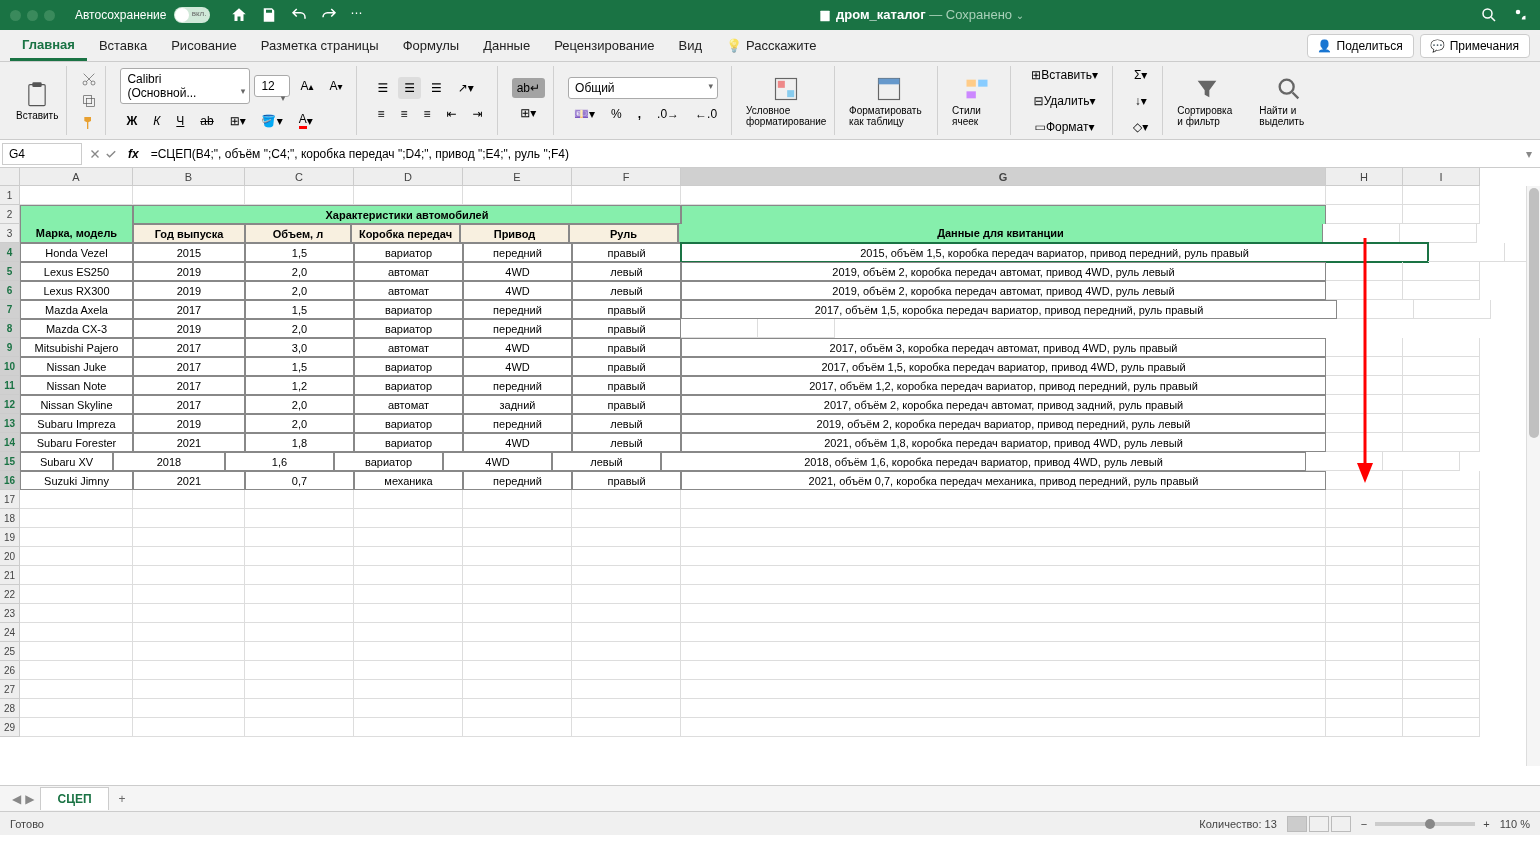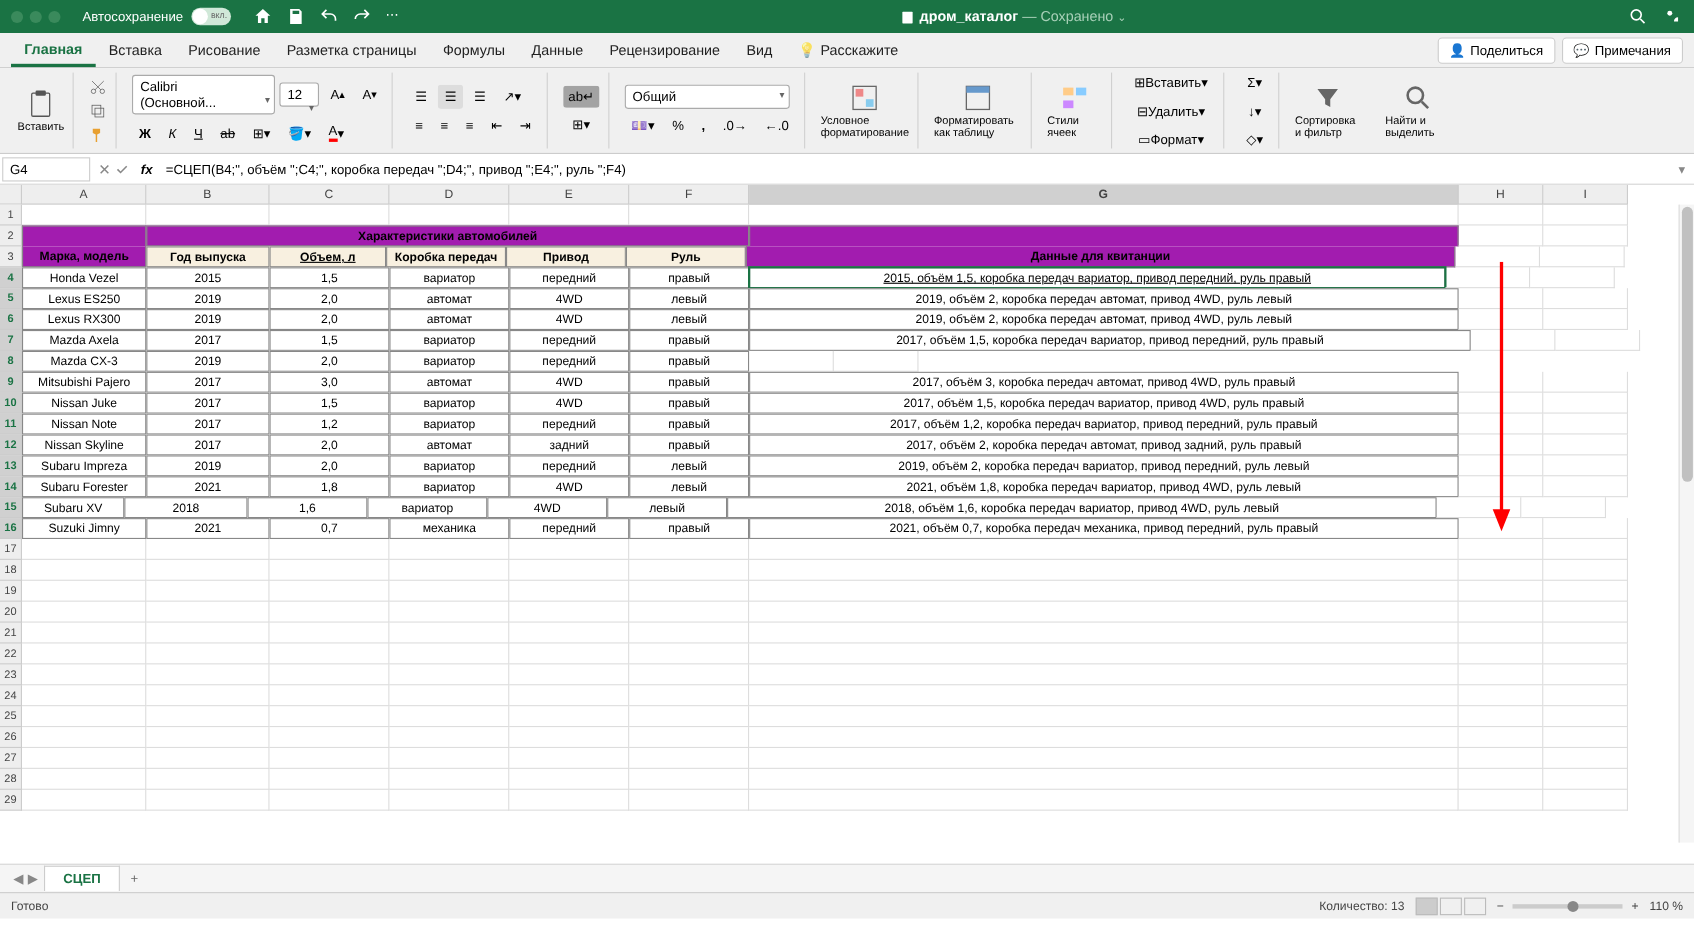--- a/index.html
+++ b/index.html
@@ -45,21 +45,21 @@
 .col-headers { position: absolute; top: 0; left: 20px; height: 18px; display: flex; background: #eee; }
 .col-header { border-right: 1px solid #ccc; border-bottom: 1px solid #ccc; text-align: center; font-size: 11px; line-height: 18px; color: #444; }
 .col-header.sel { background: #d0d0d0; font-weight: bold; }
 .row-headers { position: absolute; top: 18px; left: 0; width: 20px; background: #eee; }
 .row-header { height: 19px; border-right: 1px solid #ccc; border-bottom: 1px solid #ccc; text-align: center; font-size: 10px; line-height: 19px; color: #444; }
 .row-header.sel { background: #d0d0d0; font-weight: bold; color: #1a7344; }
 .cells { position: absolute; top: 18px; left: 20px; }
 .cellrow { display: flex; height: 19px; }
 .cell { border-right: 1px solid #ddd; border-bottom: 1px solid #ddd; padding: 1px 4px; font-size: 11px; line-height: 17px; overflow: hidden; white-space: nowrap; text-align: center; }
 .cell.tb { border: 1px solid #888; background: #fff; }
-.htop { background: #a21caf; font-weight: bold; border: 1px solid #888; }
+.htop { background: #86efac; font-weight: bold; border: 1px solid #888; }
 .hsub { background: #f8f0e0; font-weight: bold; border: 1px solid #888; }
 .c-year { background: #eef5ee; }
 .c-vol { background: #fff5e5; }
 .c-gear { background: #f5e8d8; }
 .c-drive { background: #f0e5e0; }
 .c-steer { background: #e8e0e8; }
 .selrange { background: #c8c8c8; }
 .activecell { outline: 2px solid #1a7344; outline-offset: -1px; background: #fff !important; }
 
 .vscroll { position: absolute; right: 0; top: 18px; width: 14px; height: 580px; background: #f5f5f5; border-left: 1px solid #ddd; }
@@ -360,36 +360,36 @@
       <div class="cellrow">
         <div class="cell htop" style="width: 113px; border-bottom: none;"></div>
         <div class="cell htop" style="width: 548px;">Характеристики автомобилей</div>
         <div class="cell htop" style="width: 645px; border-bottom: none;"></div>
         <div class="cell " style="width: 77px;"></div>
         <div class="cell " style="width: 77px;"></div>
       </div>
       <div class="cellrow">
         <div class="cell htop" style="width: 113px; border-top: none;">Марка, модель</div>
         <div class="cell hsub" style="width: 112px;">Год выпуска</div>
-        <div class="cell hsub" style="width: 106px; text-decoration: underline;">Объем, л</div>
+        <div class="cell hsub" style="width: 106px;">Объем, л</div>
         <div class="cell hsub" style="width: 109px;">Коробка передач</div>
         <div class="cell hsub" style="width: 109px;">Привод</div>
         <div class="cell hsub" style="width: 109px;">Руль</div>
         <div class="cell htop" style="width: 645px; border-top: none;">Данные для квитанции</div>
         <div class="cell " style="width: 77px;"></div>
         <div class="cell " style="width: 77px;"></div>
       </div>
       <div class="cellrow">
         <div class="cell tb" style="width: 113px;">Honda Vezel</div>
         <div class="cell tb c-year" style="width: 112px;">2015</div>
         <div class="cell tb c-vol" style="width: 109px;">1,5</div>
         <div class="cell tb c-gear" style="width: 109px;">вариатор</div>
         <div class="cell tb c-drive" style="width: 109px;">передний</div>
         <div class="cell tb c-steer" style="width: 109px;">правый</div>
-        <div class="cell tb activecell" style="width: 633px; text-decoration: underline;">2015, объём 1,5, коробка передач вариатор, привод передний, руль правый</div>
+        <div class="cell tb activecell" style="width: 747px;">2015, объём 1,5, коробка передач вариатор, привод передний, руль правый</div>
         <div class="cell " style="width: 77px;"></div>
         <div class="cell " style="width: 77px;"></div>
       </div>
       <div class="cellrow">
         <div class="cell tb" style="width: 113px;">Lexus ES250</div>
         <div class="cell tb c-year" style="width: 112px;">2019</div>
         <div class="cell tb c-vol" style="width: 109px;">2,0</div>
         <div class="cell tb c-gear" style="width: 109px;">автомат</div>
         <div class="cell tb c-drive" style="width: 109px;">4WD</div>
         <div class="cell tb c-steer" style="width: 109px;">левый</div>

